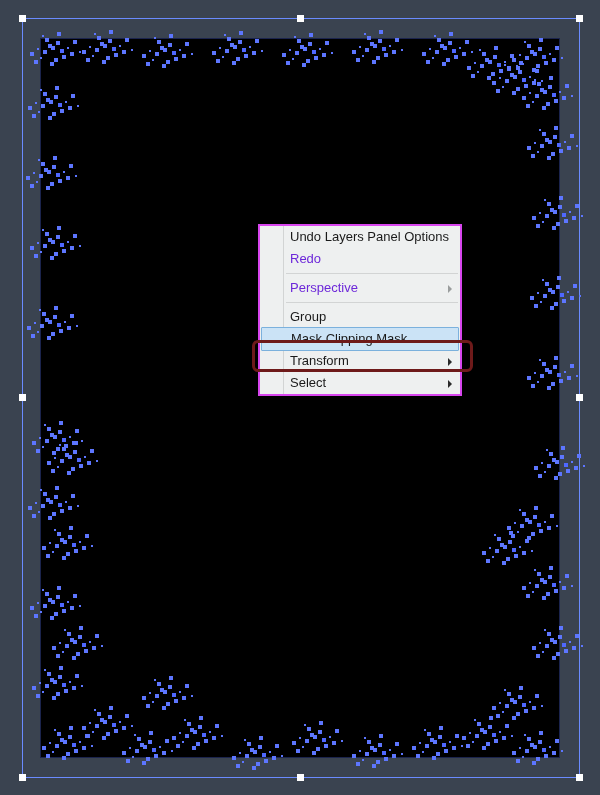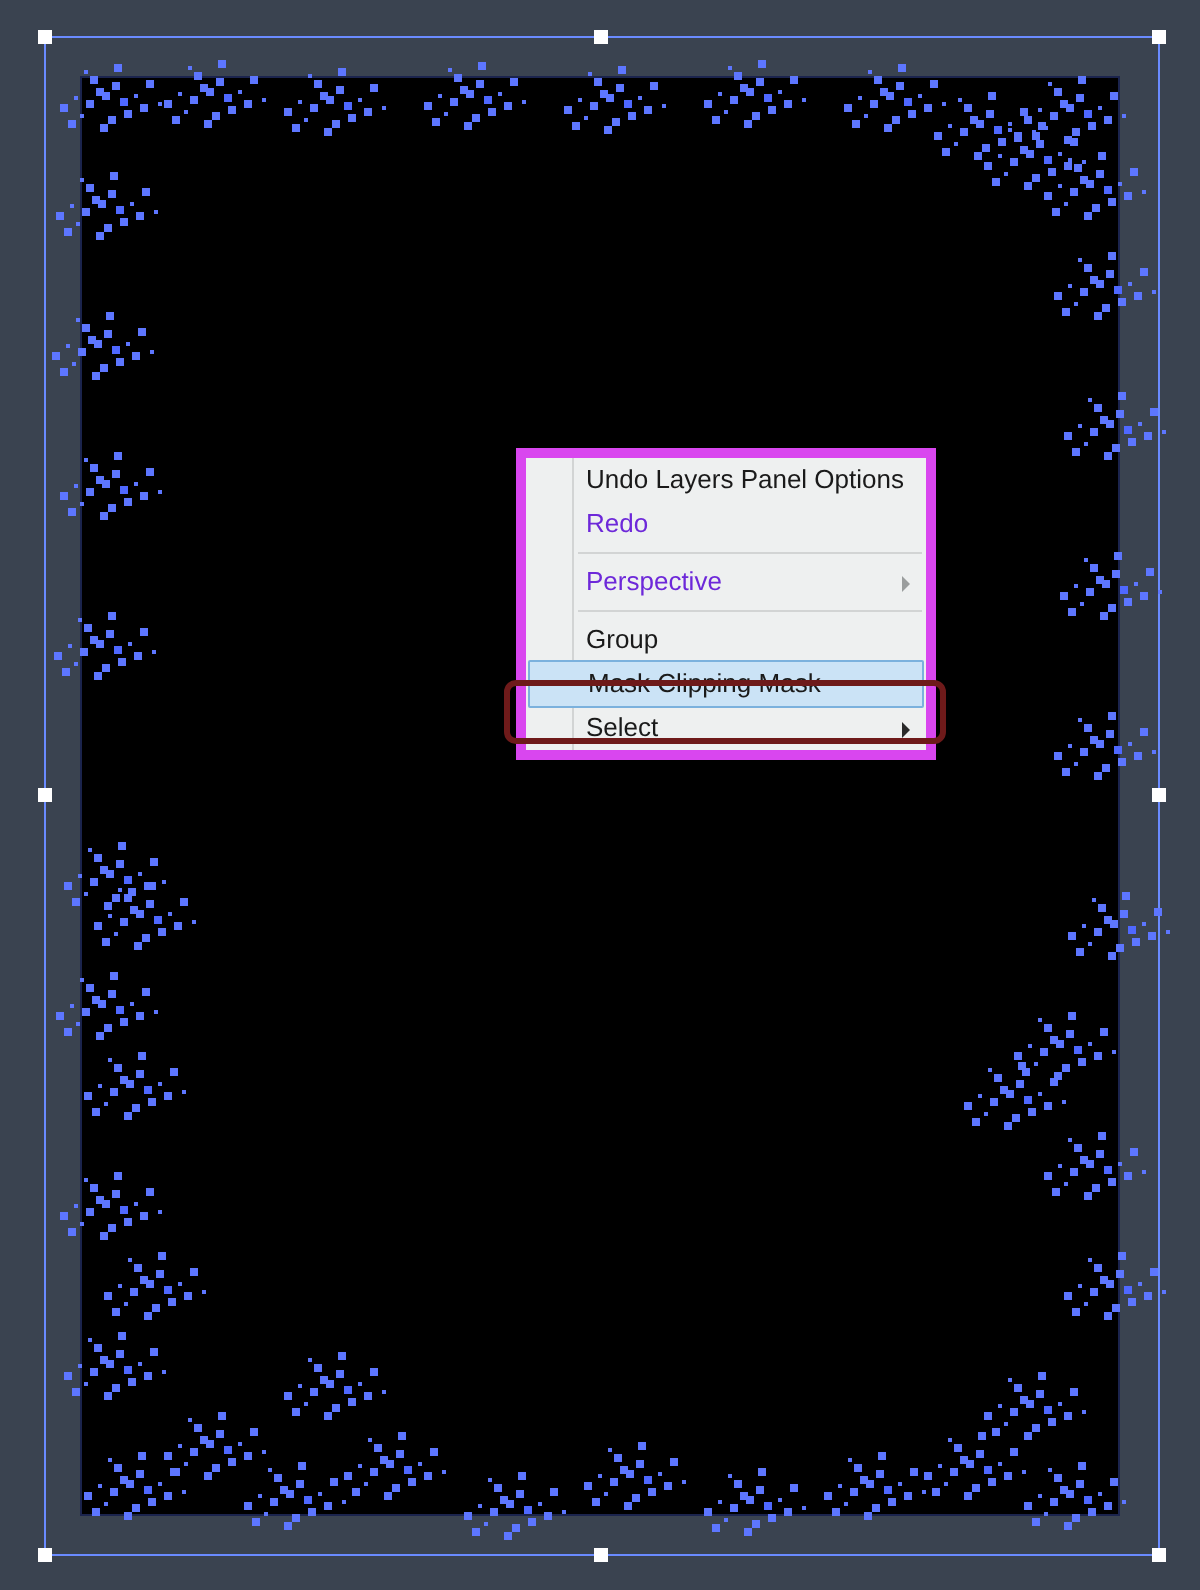--- a/index.html
+++ b/index.html
@@ -19,21 +19,21 @@
   .artwork{position:absolute;left:40px;top:38px;width:520px;height:720px;background:#000;box-shadow:0 0 0 1px rgba(90,120,255,.3) inset;}
   
   .speck{position:absolute;background:#5d76ff;width:4px;height:4px;box-shadow:
     3px 2px 0 0 #5d76ff, -5px 6px 0 0 #5d76ff, 8px -3px 0 0 #5d76ff,
     12px 5px 0 0 #4f68ff, -9px 12px 0 -1px #5d76ff, 6px 14px 0 0 #5d76ff,
     18px 2px 0 -1px #5d76ff, -3px -6px 0 0 #5d76ff, 14px 11px 0 0 #5d76ff,
     -12px 3px 0 -1px #5d76ff, 22px 8px 0 0 #5d76ff, 2px 18px 0 0 #5d76ff,
     -7px -10px 0 -1px #5d76ff, 25px -4px 0 0 #5d76ff, -14px 16px 0 0 #5d76ff,
     9px -12px 0 0 #5d76ff, 30px 6px 0 -1px #5d76ff, -18px 8px 0 0 #5d76ff;}
   
-  .ctx{position:absolute;left:258px;top:224px;width:200px;background:#eef0f0;border:5px solid #d946ef;box-shadow:2px 3px 4px rgba(0,0,0,.35);}
+  .ctx{position:absolute;left:258px;top:224px;width:200px;background:#eef0f0;border:2px solid #d946ef;box-shadow:2px 3px 4px rgba(0,0,0,.35);}
   .ctx .gutter{position:absolute;left:23px;top:0;bottom:0;border-left:1px solid #d2d4d4;}
   .ctx-item{position:relative;height:22px;line-height:22px;padding-left:30px;color:#1a1a1a;cursor:default;white-space:nowrap;}
   .ctx-item.disabled{color:#6d28d9;}
   .ctx-item.hover{background:#cbe3f6;border:1px solid #7bb1dd;margin:-1px 1px;height:22px;padding-left:29px;border-radius:1px;}
   .ctx-sep{height:0;border-top:1px solid #d2d4d4;margin:3px 2px 3px 26px;}
   .sub-arrow{position:absolute;right:8px;top:8px;width:0;height:0;border-left:4px solid #2a2a2a;border-top:4px solid transparent;border-bottom:4px solid transparent;}
   .ctx-item.disabled .sub-arrow{border-left-color:#9a9d9d;}
   
   .callout{position:absolute;border:3px solid #6e1a1a;border-radius:6px;pointer-events:none;}
 </style>
@@ -122,20 +122,24 @@
 
     <div class="ctx-sep"></div>
 
     <div class="ctx-item">
       <span>Group</span>
     </div>
     <div class="ctx-item hover">
       <span>Mask Clipping Mask</span>
     </div>
     <div class="ctx-item">
+      <span>Transform</span>
+      <span class="sub-arrow"></span>
+    </div>
+    <div class="ctx-item">
       <span>Select</span>
       <span class="sub-arrow"></span>
     </div>
   </div>
 
   <div class="callout" style="left:252px;top:340px;width:215px;height:26px;"></div>
 
 </div>
 
 </body></html>

